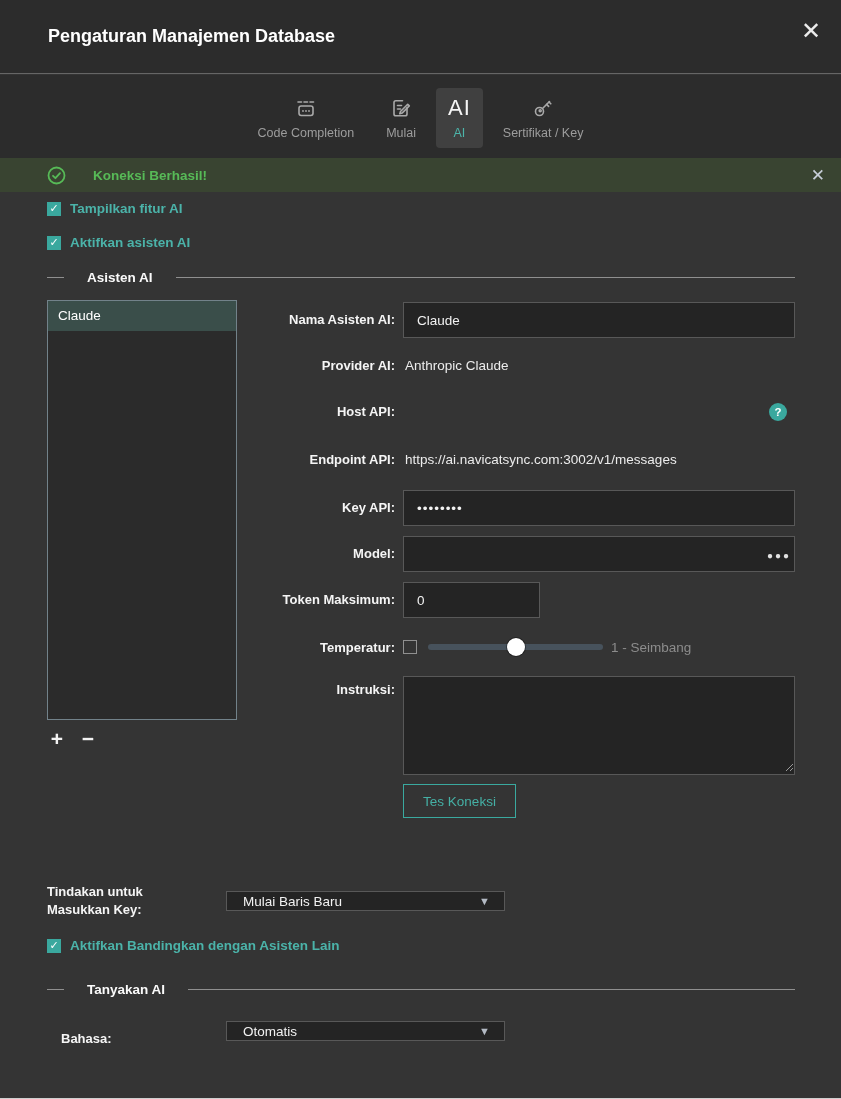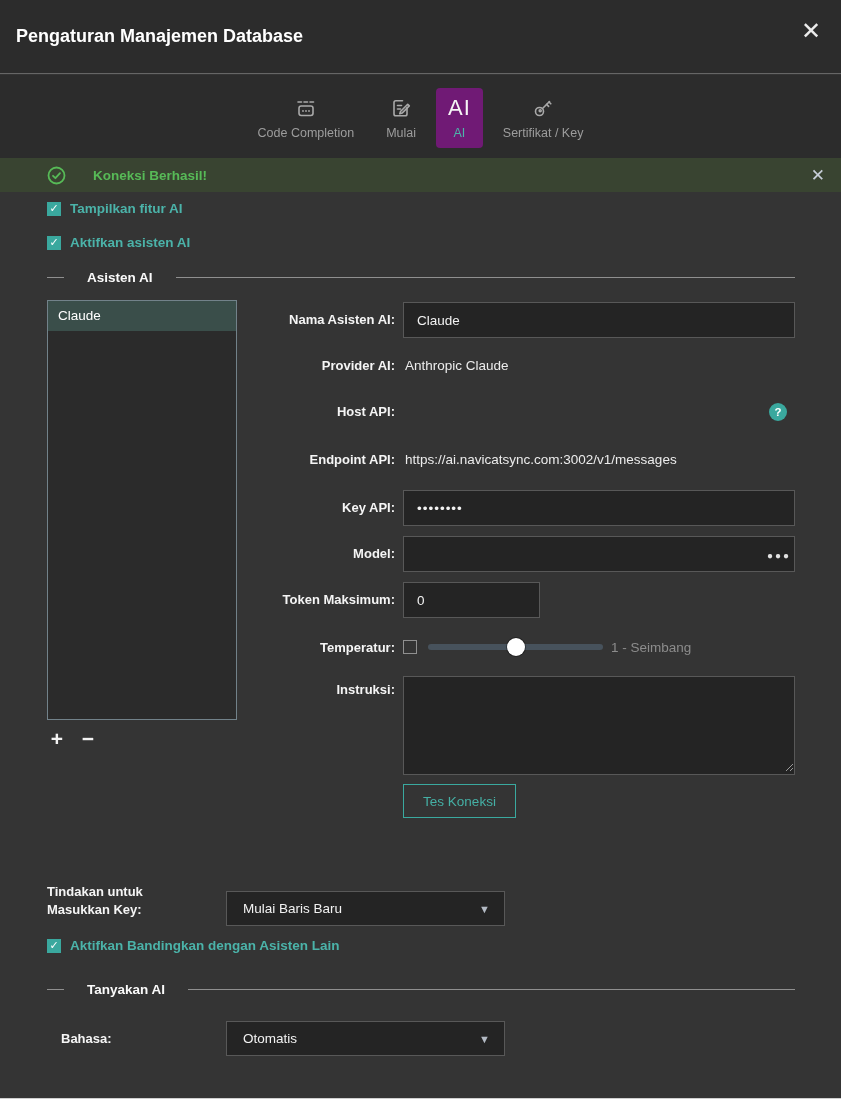--- a/index.html
+++ b/index.html
@@ -8,39 +8,39 @@
   .dialog {
     position:relative; width:841px; height:1099px; background:#343434;
     color:#f0f0f0; overflow:hidden; border-bottom:1px solid #cfcfcf;
   }
   
   .titlebar {
     position:absolute; top:0; left:0; width:100%; height:74px;
     background:#2c2c2c; border-bottom:1px solid #666;
     display:flex; align-items:center; padding-left:16px;
   }
-  .title { font-size:18px; font-weight:700; color:#ffffff; }
+  .title { font-size:18px; font-weight:700; color:#ffffff;margin-left:32px; }
   .win-close {
     position:absolute; right:14px; top:15px; width:32px; height:32px;
     display:flex; align-items:center; justify-content:center;
     font-size:24px; font-weight:300; color:#ececec; cursor:pointer;
   }
   
   .tabstrip {
     position:absolute; top:75px; left:0; width:100%; height:83px;
     background:#2c2c2c; display:flex; justify-content:center;
     align-items:flex-start; gap:8px; padding-top:13px;
   }
   .tab {
     display:flex; flex-direction:column; align-items:center;
     padding:6px 12px 8px; border-radius:4px; cursor:pointer;
   }
   .tab .tab-icon { height:28px; display:flex; align-items:center; justify-content:center; color:#a9a9a9; }
   .tab .tab-label { margin-top:4px; font-size:12.5px; color:#9d9d9d; white-space:nowrap; }
-  .tab.selected { background:#701a75; }
+  .tab.selected { background:#404040; }
   .tab.selected .tab-label { color:#4cb5aa; }
   .ai-glyph { font-size:22px; font-weight:400; letter-spacing:1px; color:#f5f5f5; line-height:28px; }
   
   .banner {
     position:absolute; top:158px; left:0; width:100%; height:34px;
     background:#394431; display:flex; align-items:center;
   }
   .banner-check { margin-left:47px; display:flex; }
   .banner-msg { margin-left:27px; font-size:13.5px; font-weight:700; color:#57ba57; }
   .banner-close {
@@ -106,21 +106,21 @@
     resize:none; outline:none;
   }
   .grip { position:absolute; left:785px; top:763px; pointer-events:none; }
   .test-btn {
     position:absolute; left:403px; top:784px; width:113px; height:34px;
     background:transparent; border:1px solid #3aa99f; color:#45b0a5;
     font-family:"Liberation Sans", sans-serif; font-size:13.5px; cursor:pointer;
   }
   
   .dropdown {
-    position:absolute; left:226px; width:279px; height:35px;
+    position:absolute; left:226px; width:279px; height:20px;
     background:#242424; border:1px solid #585858; display:flex; align-items:center;
     padding:0 14px 0 16px; cursor:pointer;
   }
   .dd-value { flex:1; font-size:13.5px; color:#f2f2f2; }
   .dd-arrow { font-size:11px; color:#b3bac4; }
   .two-line-label { position:absolute; left:47px; font-size:13px; font-weight:700; color:#f5f5f5; line-height:18px; }
   .inline-label { position:absolute; left:61px; font-size:13px; font-weight:700; color:#f5f5f5; }
   svg { display:block; }
 </style>
 </head>

